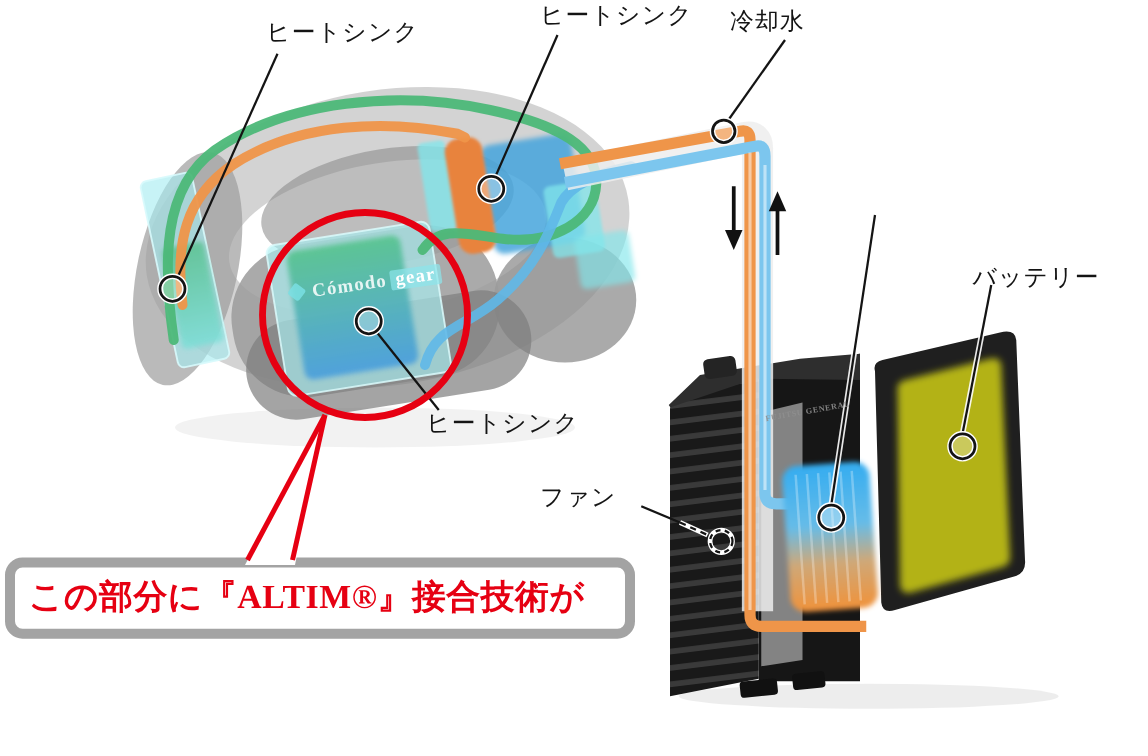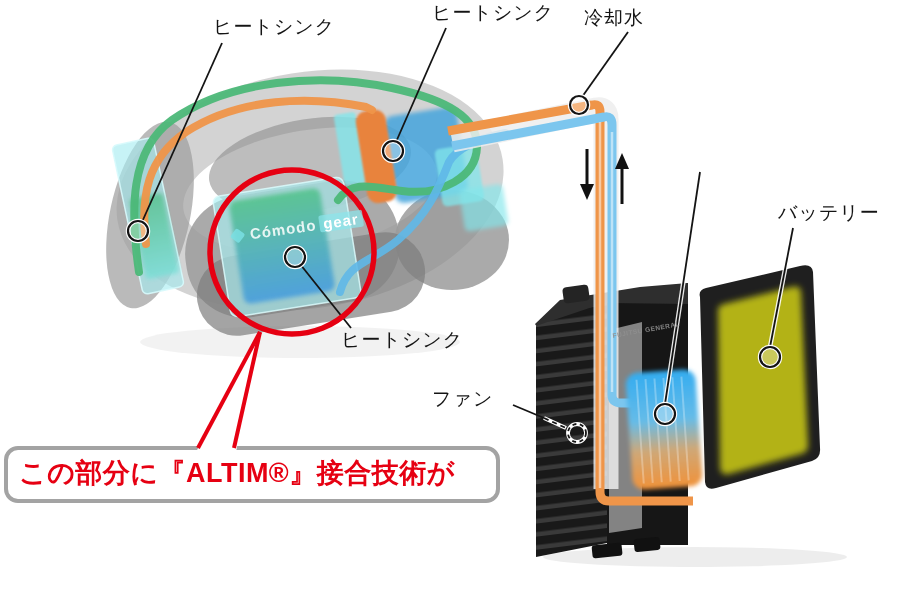--- a/index.html
+++ b/index.html
@@ -1,18 +1,18 @@
 <!DOCTYPE html>
 <html><head>
 <meta charset="utf-8">
 <style>
   html,body{margin:0;padding:0;background:#fff;}
   #stage{
     position:relative;width:918px;height:605px;overflow:hidden;background:#fff;
-    font-family:Liberation Sans, sans-serif;
+    font-family:Liberation Serif, serif;
   }
   #artwork{position:absolute;left:0;top:0;z-index:1;}
   .lbl{
     position:absolute;z-index:10;color:#141414;font-size:19px;line-height:1.15;
     letter-spacing:1px;white-space:nowrap;font-weight:500;
   }
   .logo{
     position:absolute;left:231px;top:228px;z-index:10;transform:rotate(-8deg);
     transform-origin:left top;font-size:15px;font-weight:bold;letter-spacing:1px;
     color:rgba(255,255,255,.85);white-space:nowrap;
@@ -24,21 +24,21 @@
   .logo .gear{
     background:rgba(140,230,235,.7);color:#fff;padding:0 4px;border-radius:2px;margin-left:3px;
   }
   .unitbrand{
     position:absolute;left:612px;top:332px;z-index:10;transform:rotate(-10deg);
     transform-origin:left top;font-size:6.5px;font-weight:bold;letter-spacing:.5px;
     color:#8f8f8f;opacity:.9;white-space:nowrap;
   }
   #callout{
     position:absolute;left:4px;top:446px;width:466px;z-index:20;background:#fff;
-    border:4px solid #a3a3a3;border-radius:14px;padding:5px 11px 7px 11px;
+    border:8px solid #a3a3a3;border-radius:14px;padding:5px 11px 7px 11px;
     color:#e60012;font-size:27px;font-weight:bold;line-height:37px;letter-spacing:.5px;
     white-space:nowrap;
   }
   #callout-tail{position:absolute;left:190px;top:326px;z-index:30;}
 </style>
 </head>
 <body>
 
 <div id="stage">
 
@@ -181,21 +181,21 @@
           <circle cx="577" cy="433" r="9" stroke="#141414" stroke-width="1.8" stroke-dasharray="4 3.5" fill="none"></circle>
       </g>
 
       <circle cx="292" cy="252" r="82" fill="none" stroke="#e60012" stroke-width="5.5"></circle>
     </g>
   </svg>
 
   <div class="lbl" style="left:213px;top:16px">ヒートシンク</div>
   <div class="lbl" style="left:432px;top:2px">ヒートシンク</div>
   <div class="lbl" style="left:584px;top:7px">冷却水</div>
-  <div class="lbl" style="left:778px;top:202px">バッテリー</div>
+  <div class="lbl" style="left:778px;top:212px">バッテリー</div>
   <div class="lbl" style="left:341px;top:329px">ヒートシンク</div>
   <div class="lbl" style="left:432px;top:388px">ファン</div>
 
   <div class="logo">
     <span class="mark"></span><span>Cómodo</span><span class="gear">gear</span>
   </div>
   <div class="unitbrand">FUJITSU GENERAL</div>
 
   <div id="callout">
     <div>この部分に『ALTIM®』接合技術が</div>

